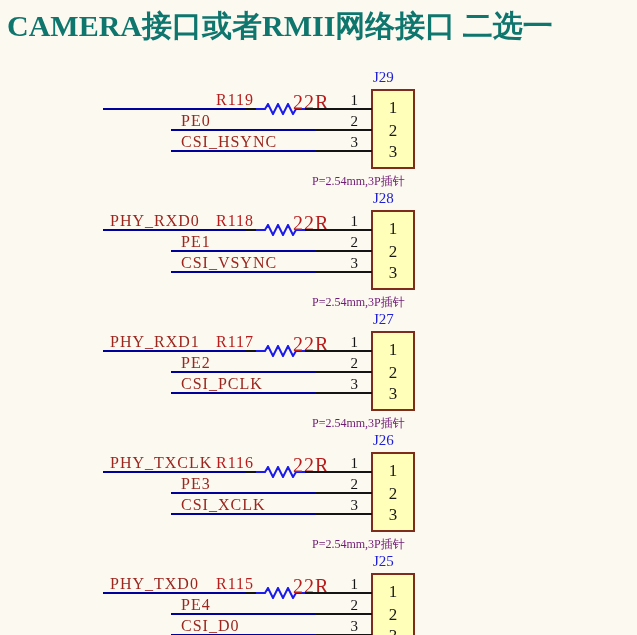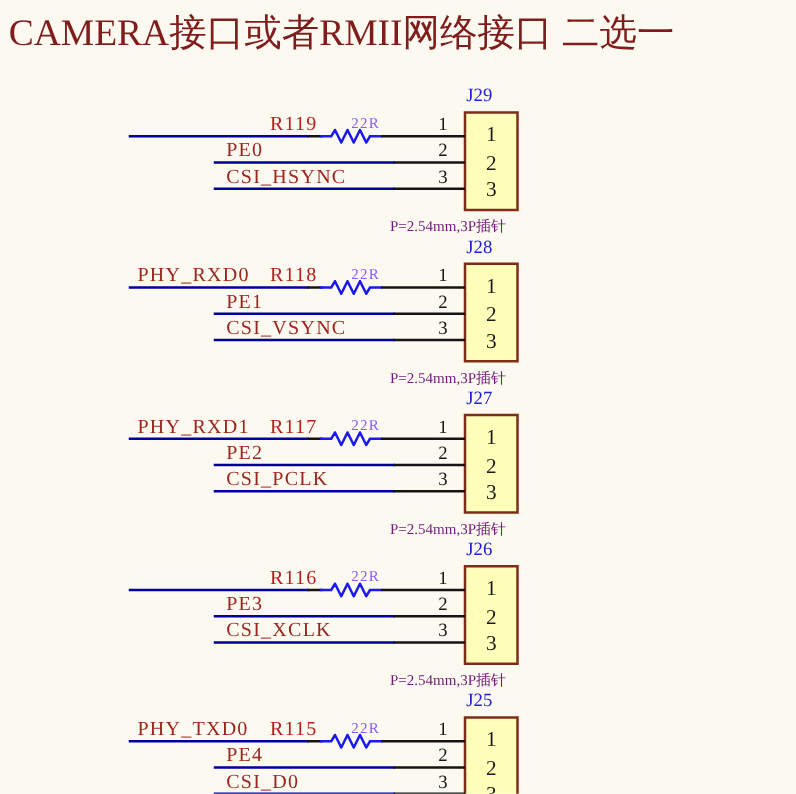--- a/index.html
+++ b/index.html
@@ -5,21 +5,21 @@
   html,body{margin:0;padding:0;}
   body{
     position:relative;
     width:637px;height:635px;
     background:#FCF9F0;
     overflow:hidden;
     font-family:"Liberation Serif","DejaVu Serif",serif;
   }
   .title{
     position:absolute;left:7px;top:6px;width:626px;
-    font-size:30px;color:#7f1d1d;white-space:nowrap;
+    font-size:30px;color:#0f766e;white-space:nowrap;font-weight:bold;
   }
   .block{position:absolute;left:0;width:571px;height:121px;}
   .jlabel{position:absolute;left:373px;top:0;font-size:15px;color:#2020D4;}
   .cbox{
     position:absolute;left:371px;top:20px;width:40px;height:76px;
     background:#FFFFB9;border:2px solid #7E2C1B;
   }
   .cpin{position:absolute;left:0;right:0;height:22px;line-height:22px;
     text-align:center;font-size:17px;color:#1A1A1A;}
   .cp1{top:6px}.cp2{top:29px}.cp3{top:50px}
@@ -29,21 +29,21 @@
   .wblue{background:#00009B}.wblack{background:#141414}
   .w1a{left:103px;top:39px;width:144px}
   .w1b{left:246px;top:39px;width:12px}
   .w1c{left:305px;top:39px;width:67px}
   .w2a{left:171px;top:60px;width:145px}
   .w2b{left:315px;top:60px;width:57px}
   .w3a{left:171px;top:81px;width:145px}
   .w3b{left:315px;top:81px;width:57px}
   .rsym{position:absolute;left:256px;top:34px;}
   .rref{position:absolute;left:216px;top:22px;font-size:16px;letter-spacing:1px;color:#b91c1c;}
-  .rval{position:absolute;left:281px;top:22px;font-size:12px;letter-spacing:1px;color:#8b5cf6;}
+  .rval{position:absolute;left:293px;top:22px;font-size:20px;letter-spacing:1px;color:#b91c1c;}
   .pnum{position:absolute;width:30px;text-align:right;font-size:15px;color:#141414;}
   .pn1{left:328px;top:23px}.pn2{left:328px;top:44px}.pn3{left:328px;top:65px}
   .plabel{position:absolute;left:312px;top:104px;font-size:12px;color:#701a75;white-space:nowrap;}
 </style>
 </head>
 <body>
 
 <div class="title">CAMERA接口或者RMII网络接口 二选一</div>
 
 <div class="block" style="top:69px">
@@ -129,20 +129,21 @@
   <div class="plabel">P=2.54mm,3P插针</div>
 </div>
 
 <div class="block" style="top:432px">
   <div class="jlabel">J26</div>
   <div class="cbox">
     <span class="cpin cp1">1</span>
     <span class="cpin cp2">2</span>
     <span class="cpin cp3">3</span>
   </div>
+  <span class="net n1">PHY_TXCLK</span>
   <div class="wire wblue w1a"></div>
   <div class="wire wblack w1b"></div>
   <svg class="rsym" width="50" height="12" viewBox="0 0 50 12">
       <polyline points="0,6 9,6 12,1 17,11 22,1 27,11 32,1 37,11 40,6 50,6" fill="none" stroke="#1A1AEE" stroke-width="2"></polyline>
     </svg>
   <span class="rref">R116</span>
   <span class="rval">22R</span>
   <div class="wire wblack w1c"></div>
   <span class="pnum pn1">1</span>
   <span class="net n2">PE3</span>

